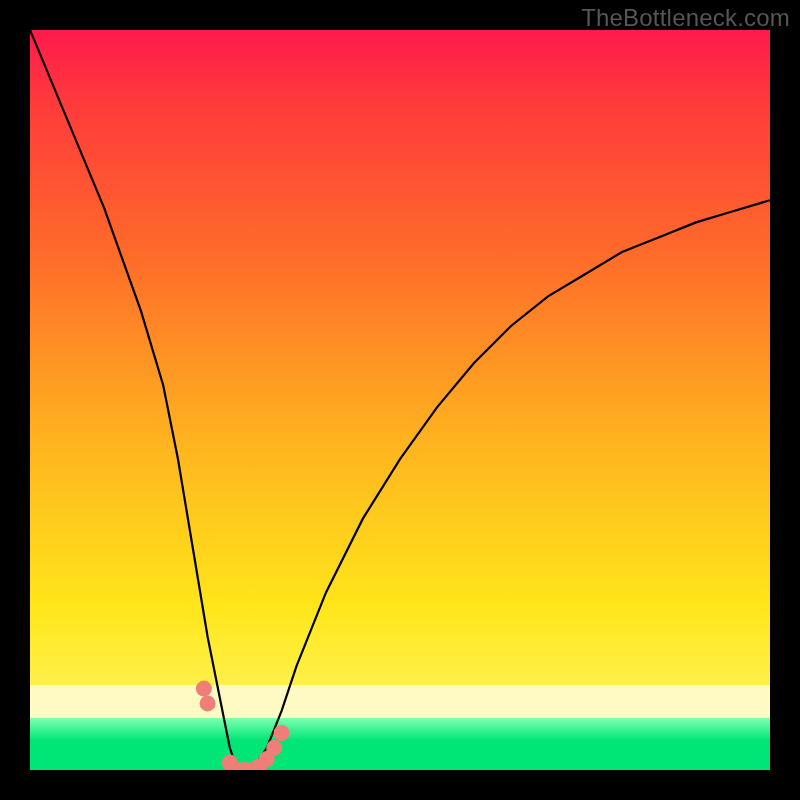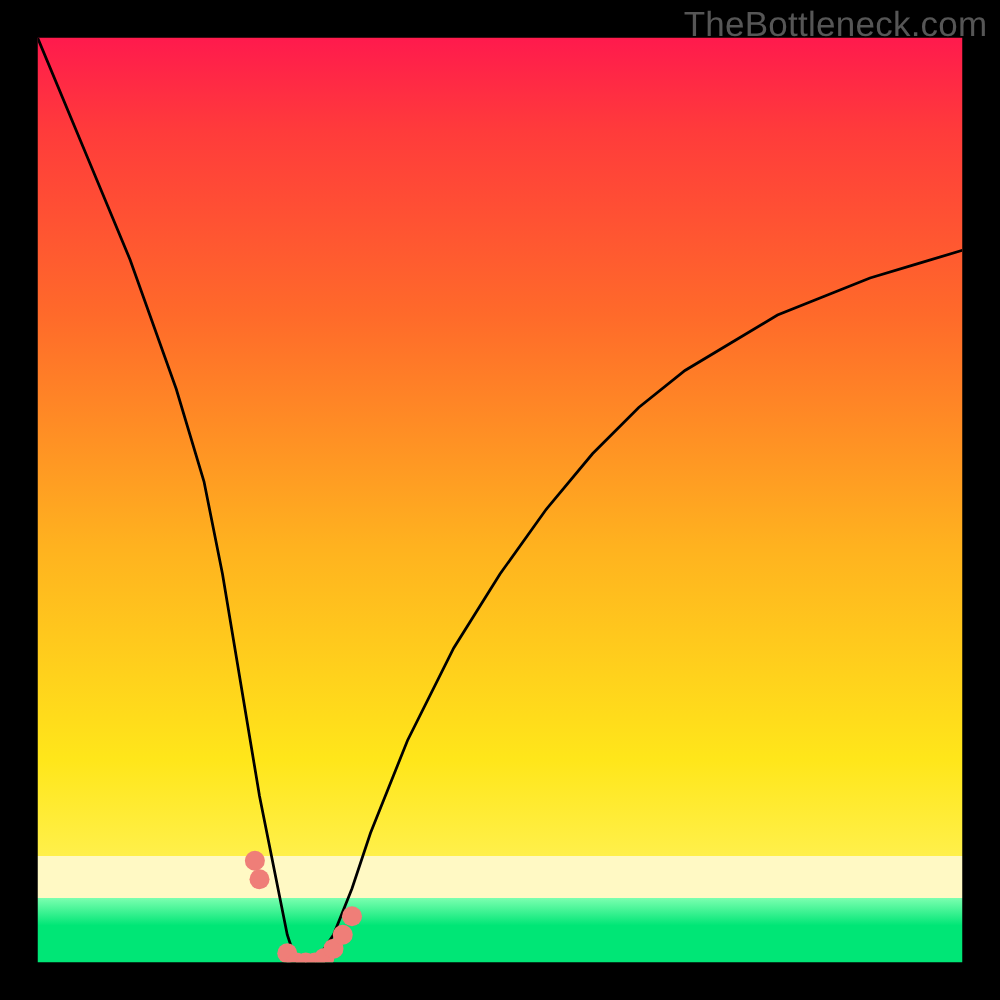--- a/index.html
+++ b/index.html
@@ -45,21 +45,21 @@
   }
   .curve-svg {
     position: absolute;
     inset: 0;
   }
   .watermark {
     position: absolute;
     top: 4px;
     right: 10px;
     color: #565656;
-    font-size: 28px;
+    font-size: 24px;
     letter-spacing: 0.2px;
     font-weight: 400;
   }
 </style>
 </head>
 <body>
 
 <div class="frame">
   <div class="plot-area">
     <div class="gradient"></div>

